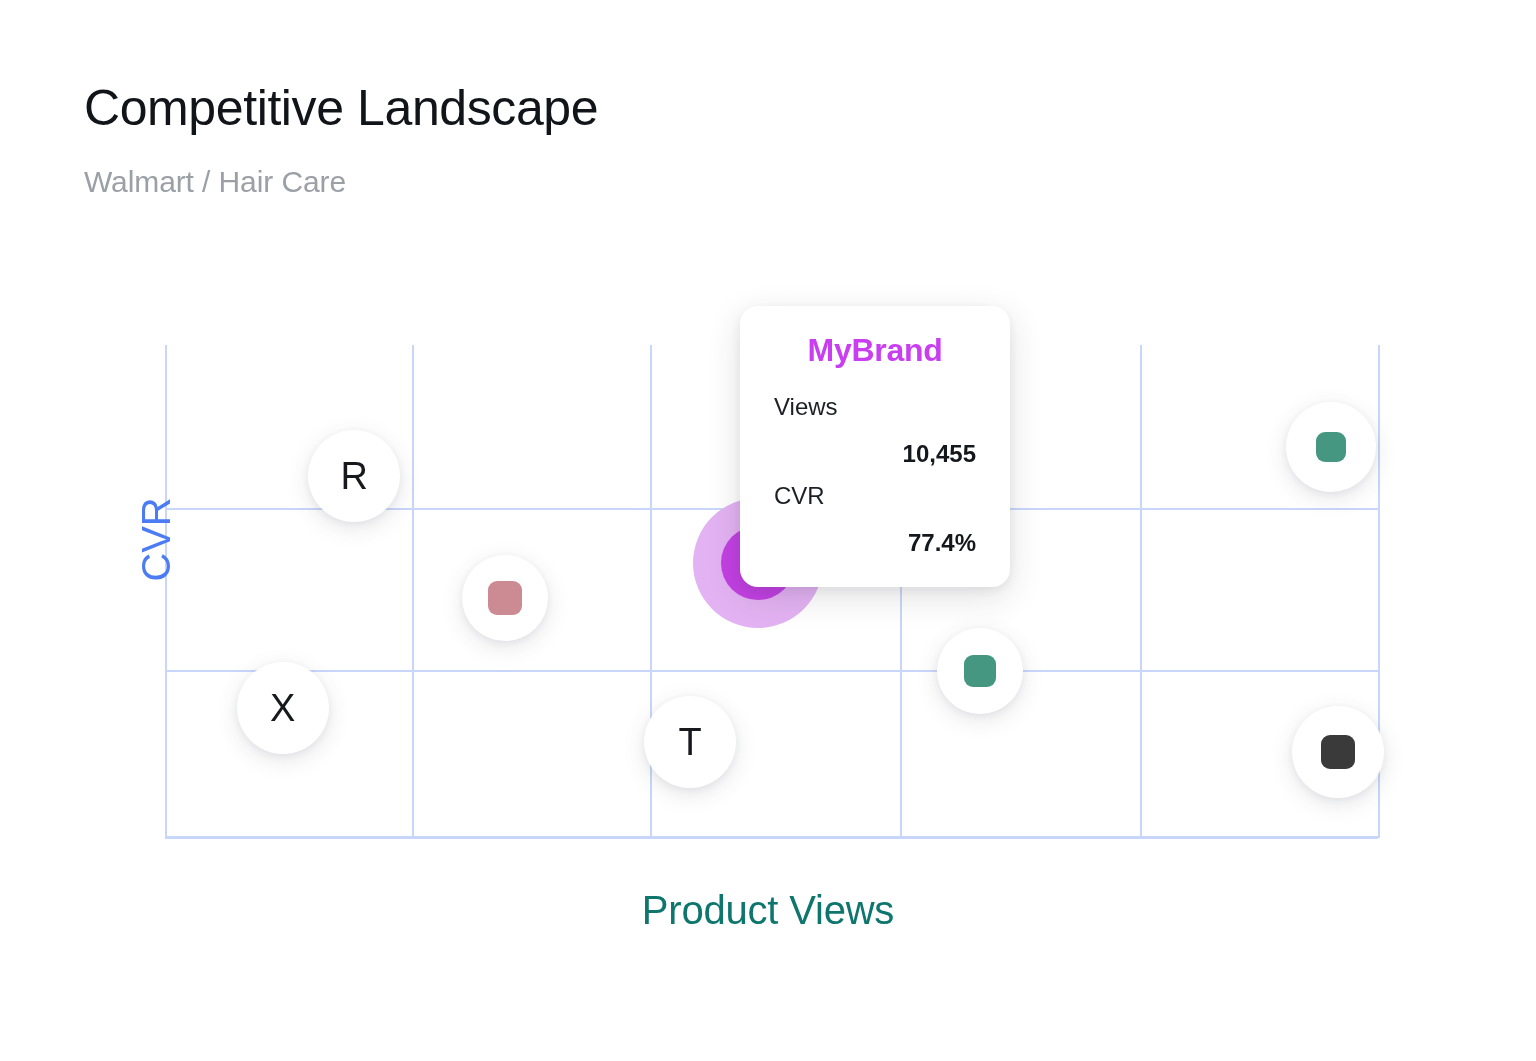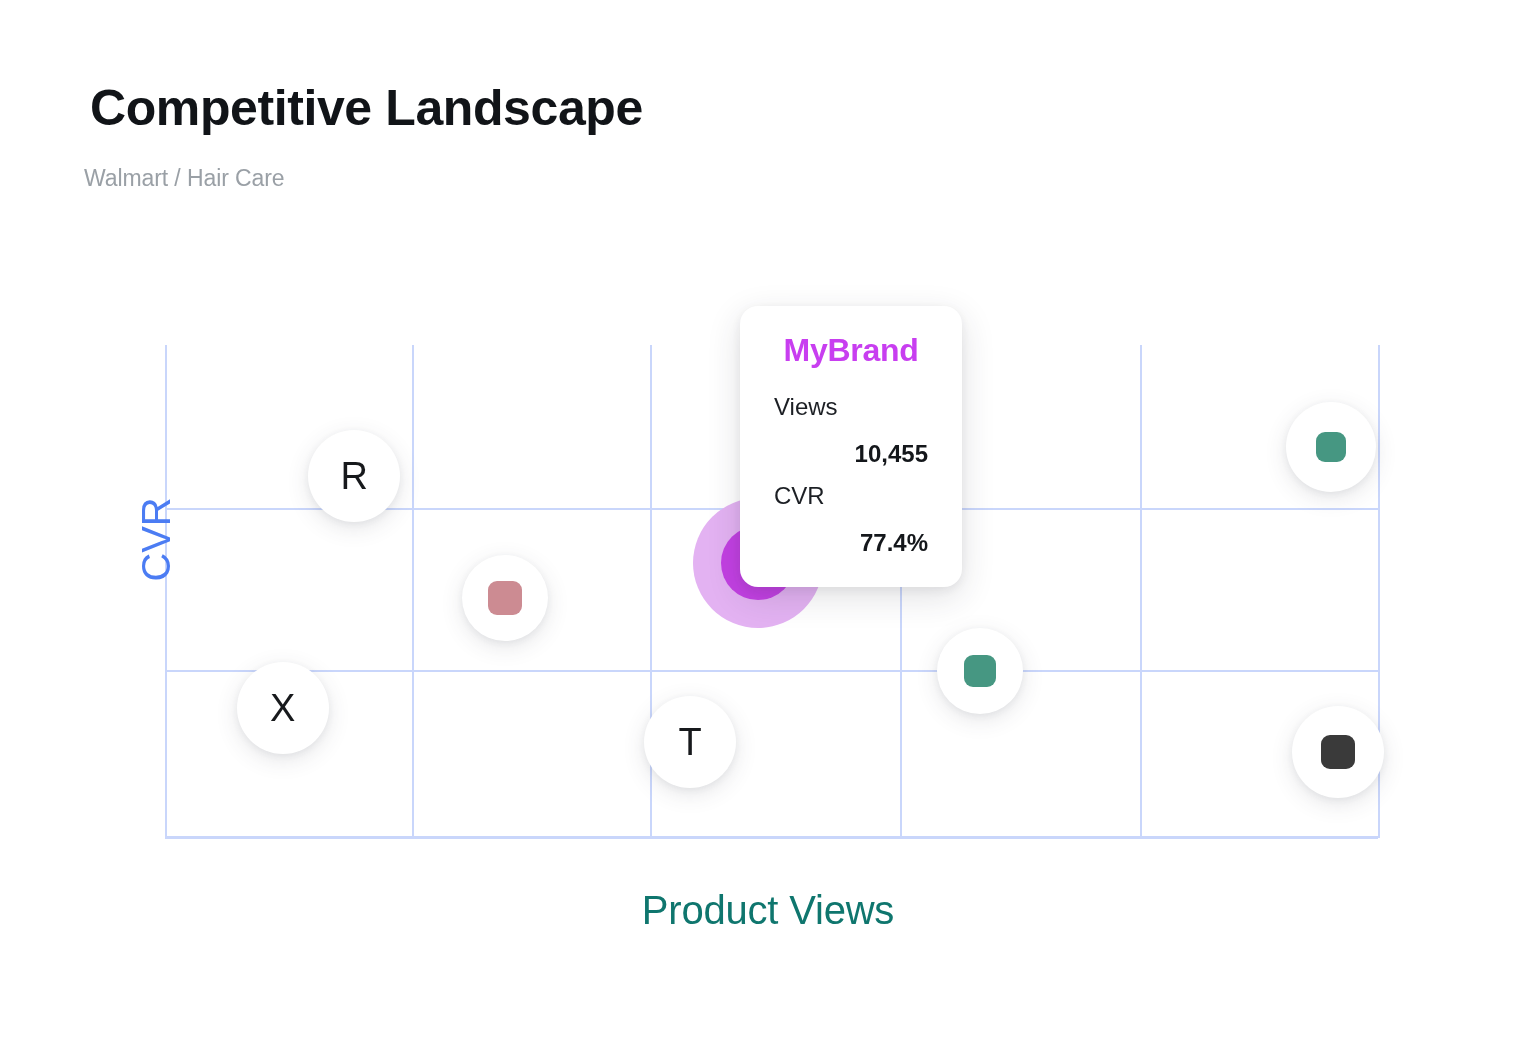--- a/index.html
+++ b/index.html
@@ -18,30 +18,29 @@
   }
 
   
   #header {
     position: absolute;
     left: 84px;
     top: 82px;
   }
   #page-title {
     font-size: 50px;
-    font-weight: 700;
+    font-weight: 400;
     color: #111418;
     letter-spacing: -0.4px;
     line-height: 1.05;
     white-space: nowrap;
-    margin-left: 6px;
   }
   #page-subtitle {
     margin-top: 30px;
-    font-size: 23px;
+    font-size: 30px;
     font-weight: 400;
     color: #9aa0a6;
     letter-spacing: -0.1px;
     white-space: nowrap;
   }
 
   
   #chart {
     position: absolute;
     left: 165px;
@@ -115,21 +114,21 @@
     transform: translate(-50%, -50%);
     border-radius: 50%;
     background: #c240e2;
   }
 
   
   #tooltip {
     position: absolute;
     left: 740px;
     top: 306px;
-    width: 222px;
+    width: 270px;
     padding: 26px 34px 30px 34px;
     box-sizing: border-box;
     background: #ffffff;
     border-radius: 18px;
     box-shadow: 0 10px 34px rgba(40,44,60,0.14), 0 3px 10px rgba(40,44,60,0.07);
     z-index: 30;
   }
   #tooltip-brand {
     font-size: 32px;
     font-weight: 700;

